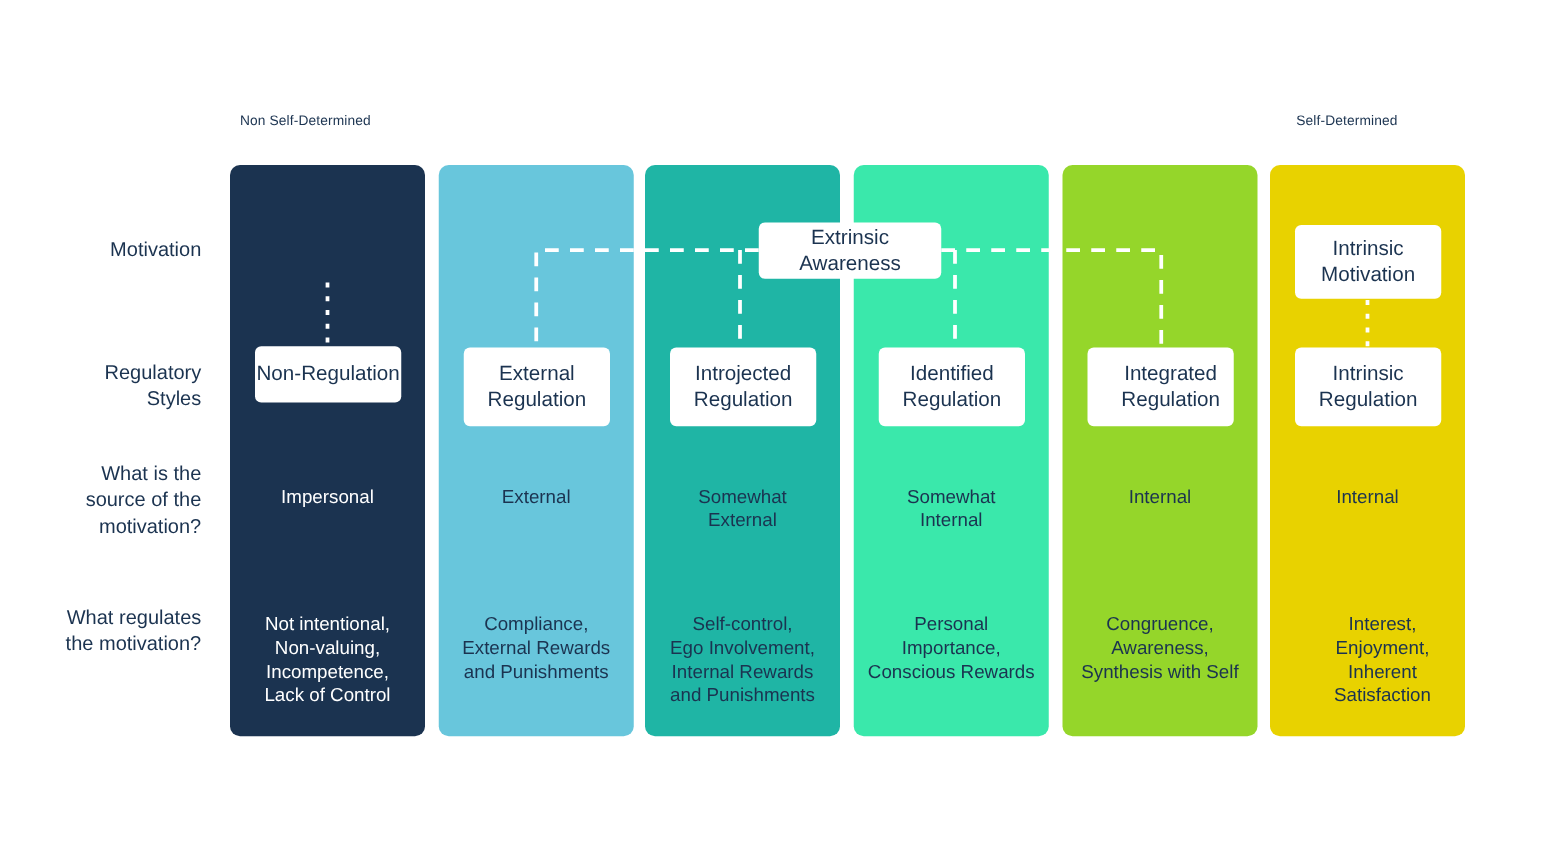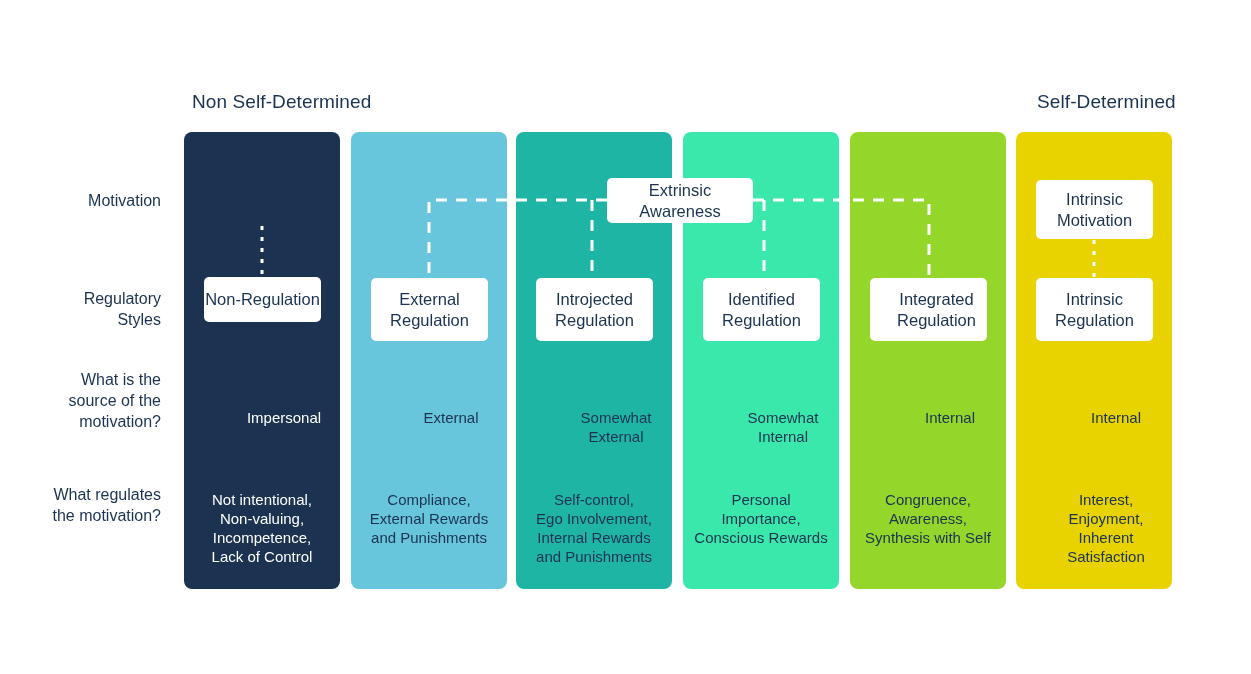--- a/index.html
+++ b/index.html
@@ -17,21 +17,21 @@
     position: relative;
     width: 1251px;
     height: 674px;
     background: #ffffff;
   }
 
   
   .axis-label {
     position: absolute;
     top: 91px;
-    font-size: 19px;
+    font-size: 11px;
     font-weight: 400;
     color: #1b3350;
     white-space: nowrap;
     letter-spacing: 0.1px;
   }
   .axis-label.left  { left: 192px; }
   .axis-label.right { left: 1037px; }
 
   
   .row-label {
@@ -102,21 +102,21 @@
   .cell-text {
     position: absolute;
     text-align: center;
     white-space: pre-line;
     font-size: 15px;
     line-height: 19px;
     color: #1b3350;
     z-index: 4;
   }
   .cell-text.on-dark { color: #ffffff; }
-  .cell-text.source    { top: 408px; margin-left: 22px; }
+  .cell-text.source    { top: 388px; }
   .cell-text.regulates { top: 474px; margin-top: 16px; }
 
   
   .conn {
     position: absolute;
     z-index: 5;
   }
   .conn svg { display: block; }
 </style>
 </head>

